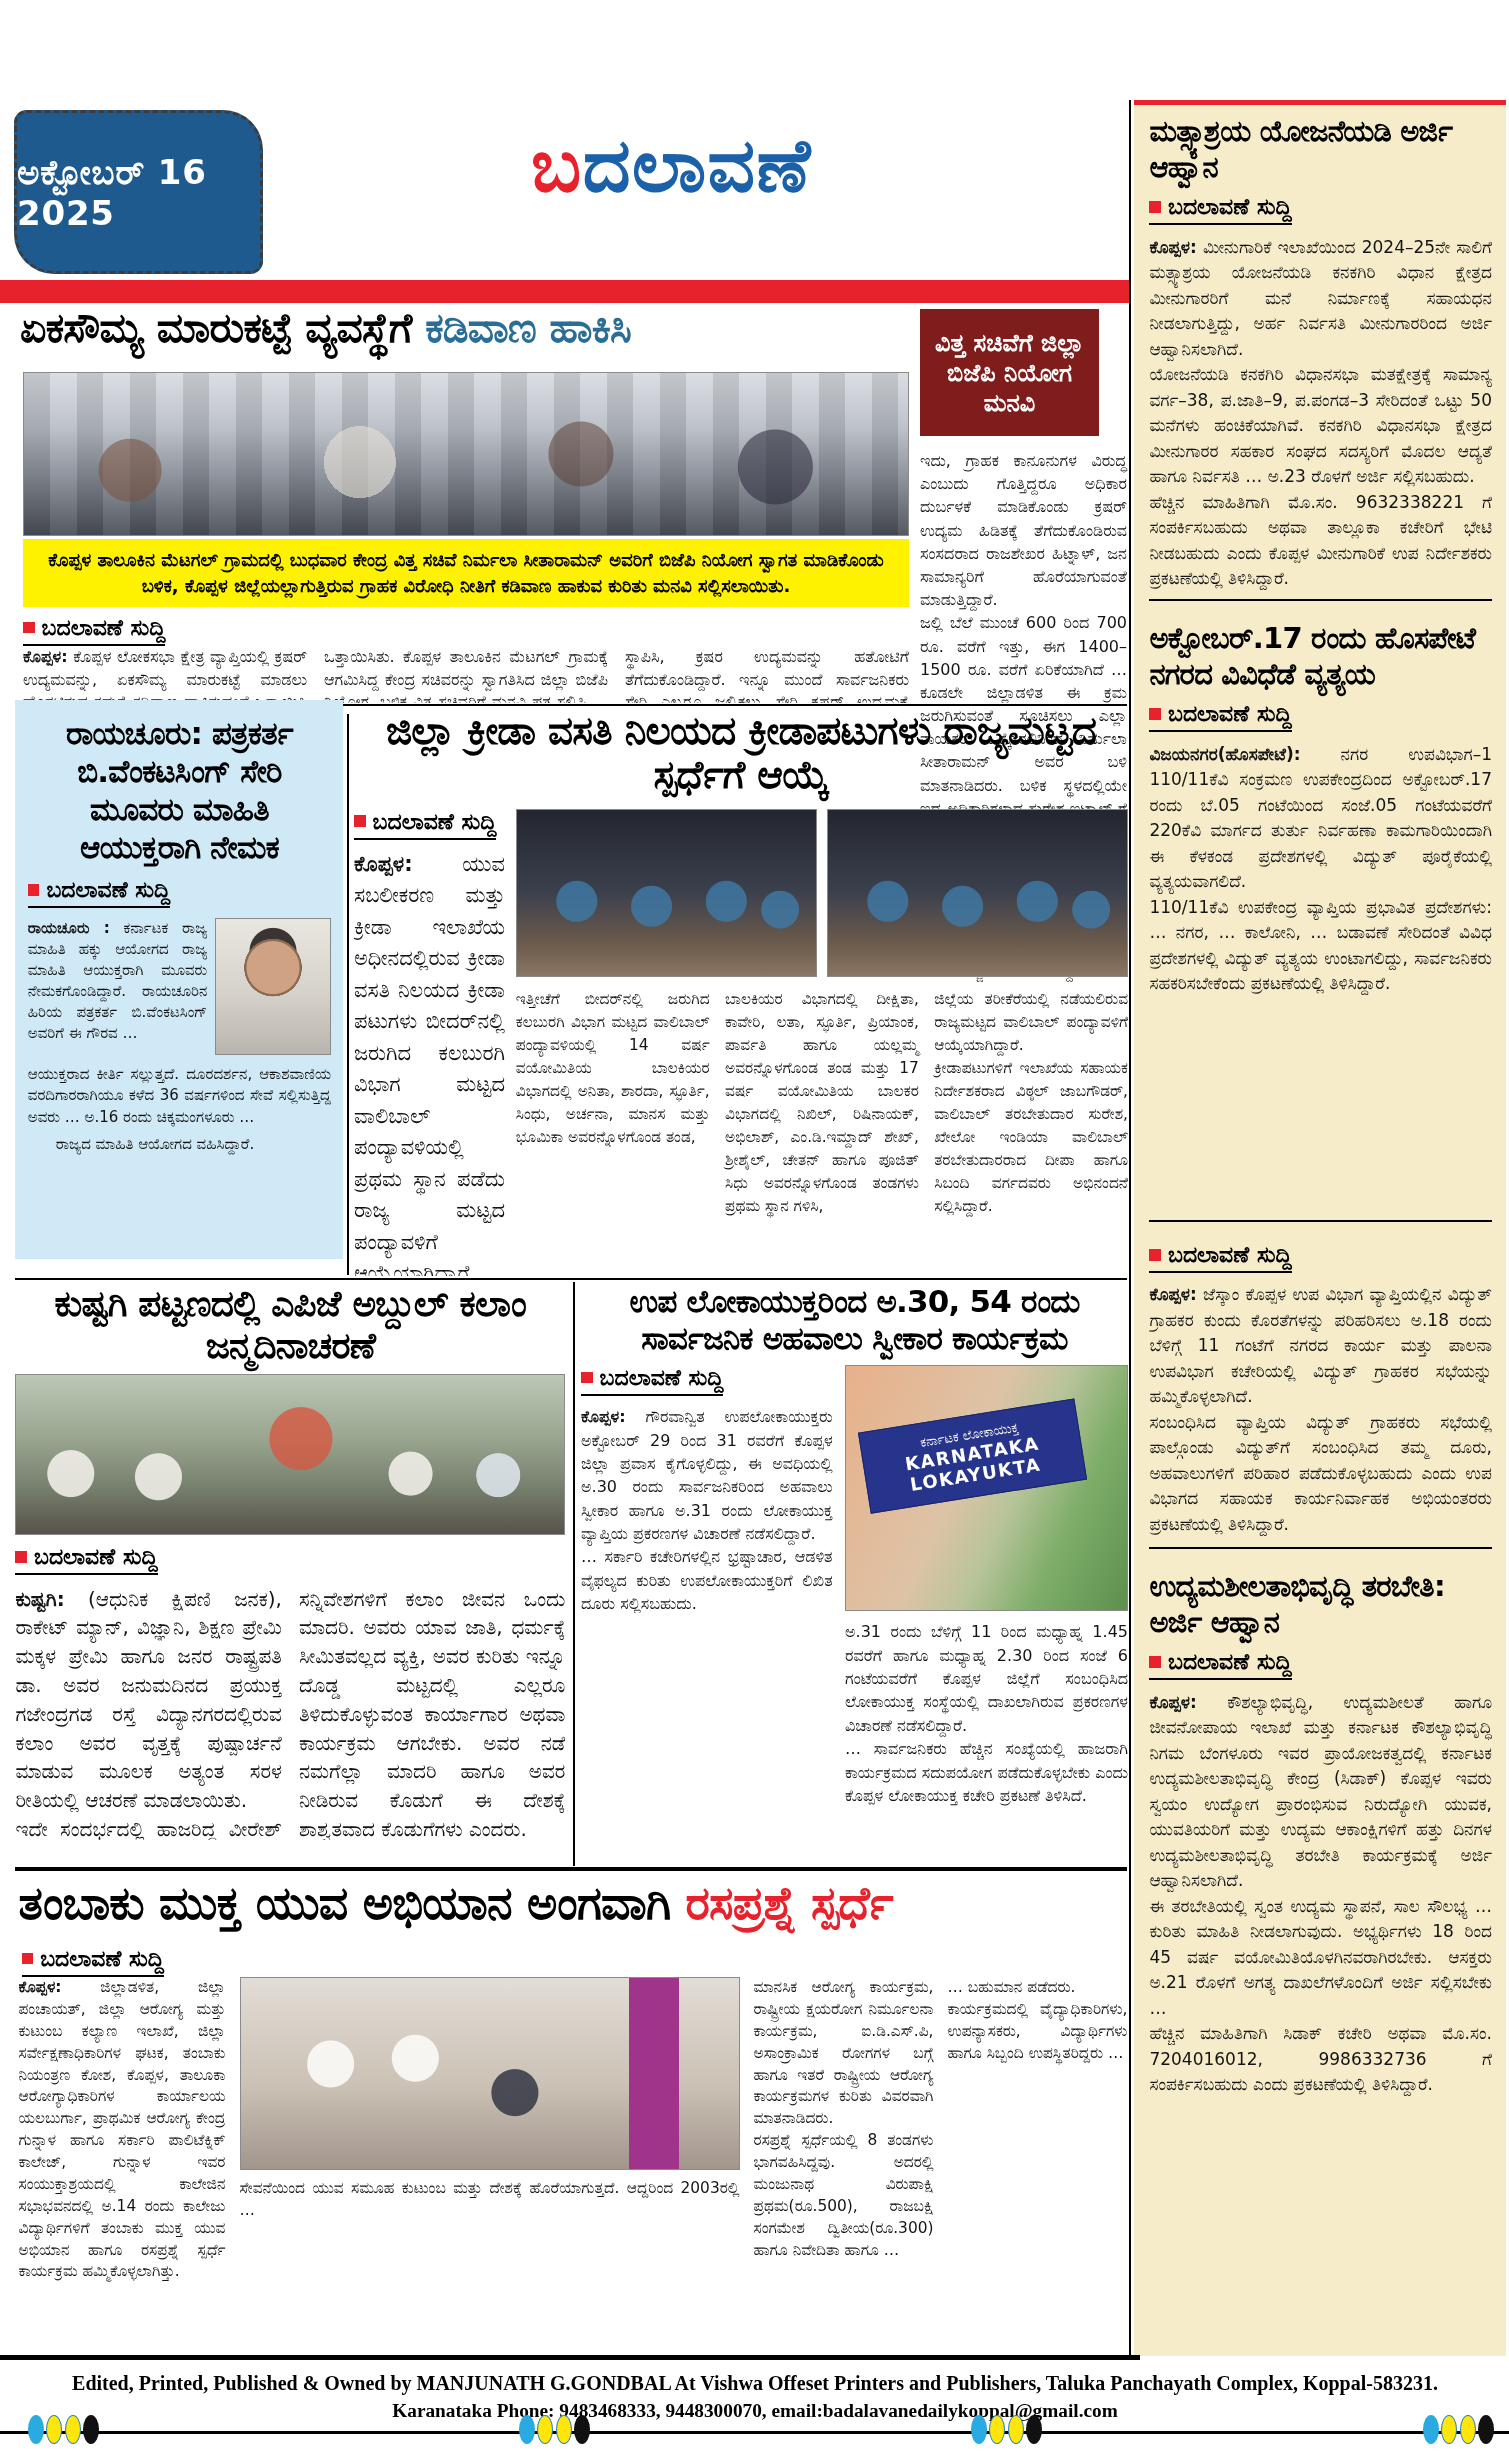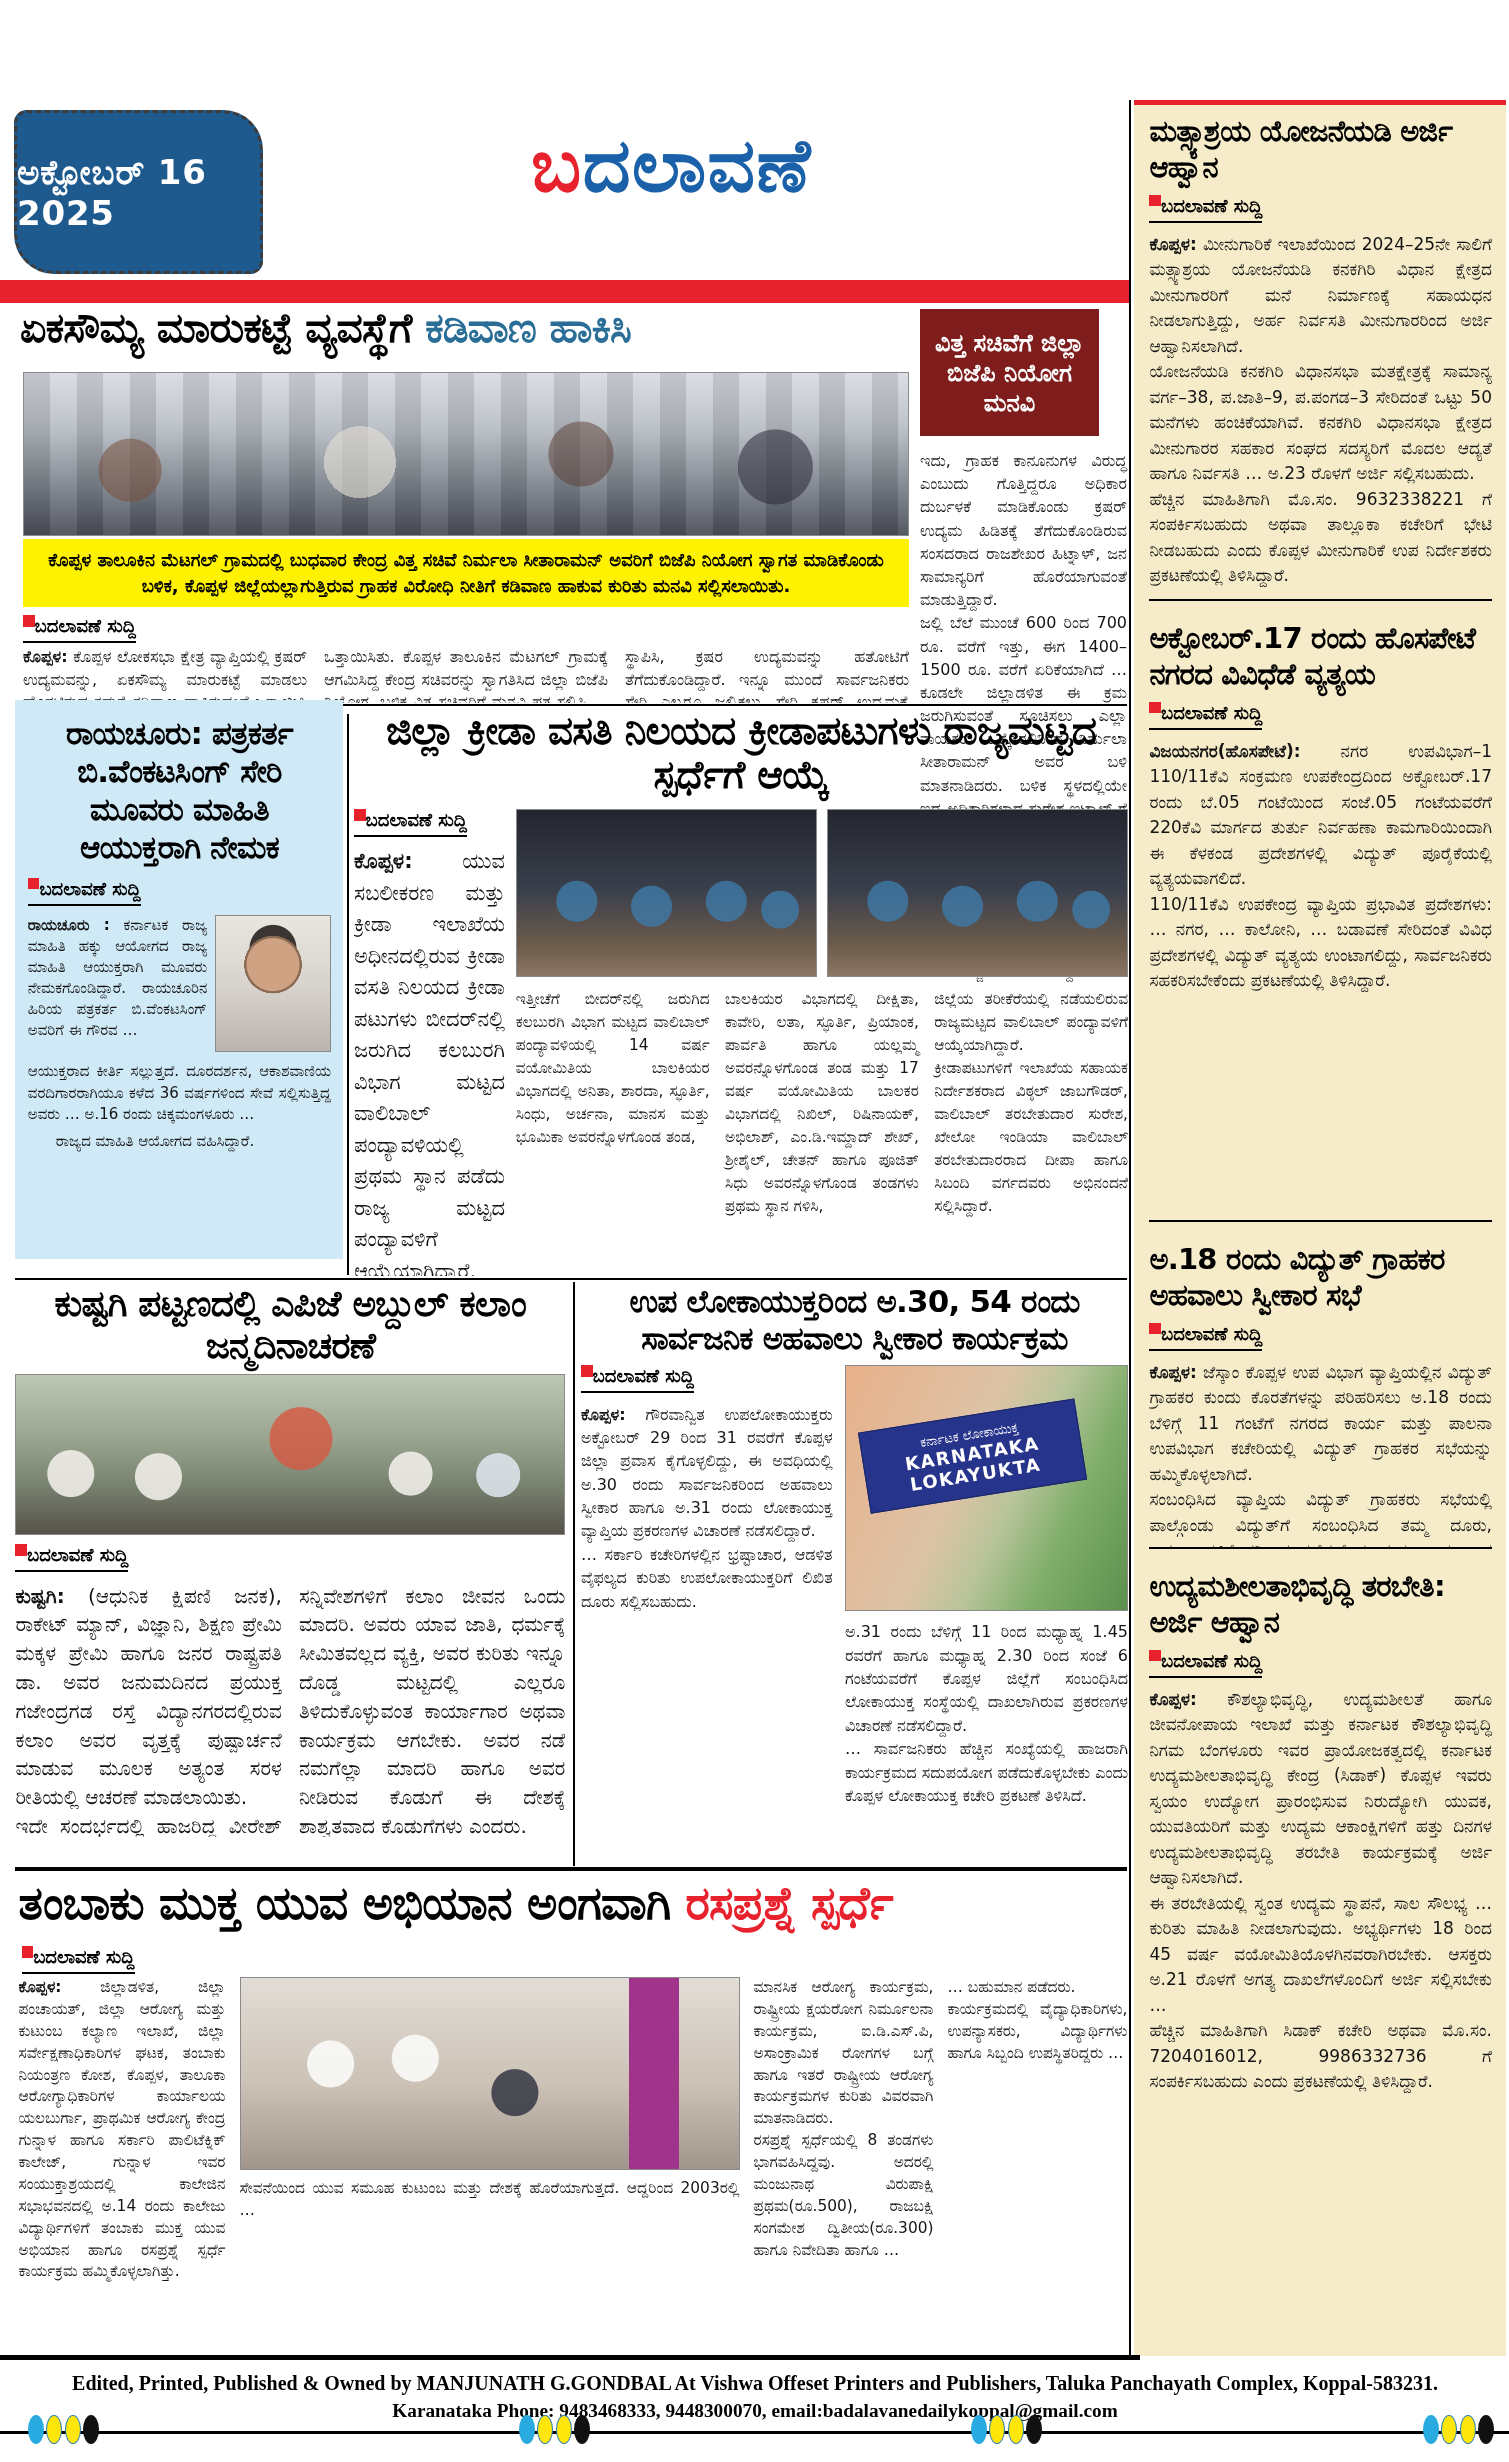--- a/index.html
+++ b/index.html
@@ -28,23 +28,23 @@
     font-size: 74px; font-weight: bold; letter-spacing: 1.5px; color: #1a61a9; }
   .masthead .m-first { color: #e8222d; }
   .page-num { right: 10.8px; top: 99px; font-size: 86px; font-weight: bold; color: #121212; }
   .red-bar { left: 0; top: 280px; width: 1129px; height: 23px; background: #e8222d; }
 
   
   .rule-h { background:#000; height: 2.3px; }
   .rule-v { background:#000; width: 2.3px; }
 
   
-  .byline { display: inline-flex; 
+  .byline { display: inline-flex; align-items: center; gap: 7px;
     border-bottom: 2.3px solid #000; padding-bottom: 3.9px;
-    font-weight: bold; font-size: 18px; color:#000; }
+    font-weight: bold; font-size: 22px; color:#000; }
   .byline .sq { width: 11.6px; height: 11.6px; background: #e8222d; display:inline-block; }
   .bodytxt { font-size: 16px; line-height: 1.42; text-align: justify; white-space: pre-line; }
   .dateline { font-weight: bold; }
   .photo { border: 0.8px solid #8a8a8a; }
 
   
   .lead-headline { left: 20px; top: 307px; width: 888px; font-size: 41px;
     font-weight: bold; letter-spacing: -0.8px; line-height: 1.04; color:#000; }
   .lead-headline .hl-blue { color: #2a6d96; }
   .bjp-box { left: 920px; top: 309px; width: 179px; height: 127px;
@@ -356,21 +356,20 @@
       <h2>ಅಕ್ಟೋಬರ್.17 ರಂದು ಹೊಸಪೇಟೆ ನಗರದ ವಿವಿಧೆಡೆ ವ್ಯತ್ಯಯ</h2>
       <div class="byline">
         <span class="sq"></span>
         <span>ಬದಲಾವಣೆ ಸುದ್ದಿ</span>
       </div>
       <div class="txt"><span class="dateline">ವಿಜಯನಗರ(ಹೊಸಪೇಟೆ):</span> <span>ನಗರ ಉಪವಿಭಾಗ–1 110/11ಕೆವಿ ಸಂಕ್ರಮಣ ಉಪಕೇಂದ್ರದಿಂದ ಅಕ್ಟೋಬರ್.17 ರಂದು ಬೆ.05 ಗಂಟೆಯಿಂದ ಸಂಜೆ.05 ಗಂಟೆಯವರೆಗೆ 220ಕೆವಿ ಮಾರ್ಗದ ತುರ್ತು ನಿರ್ವಹಣಾ ಕಾಮಗಾರಿಯಿಂದಾಗಿ ಈ ಕೆಳಕಂಡ ಪ್ರದೇಶಗಳಲ್ಲಿ ವಿದ್ಯುತ್ ಪೂರೈಕೆಯಲ್ಲಿ ವ್ಯತ್ಯಯವಾಗಲಿದೆ.
 110/11ಕೆವಿ ಉಪಕೇಂದ್ರ ವ್ಯಾಪ್ತಿಯ ಪ್ರಭಾವಿತ ಪ್ರದೇಶಗಳು: … ನಗರ, … ಕಾಲೋನಿ, … ಬಡಾವಣೆ ಸೇರಿದಂತೆ ವಿವಿಧ ಪ್ರದೇಶಗಳಲ್ಲಿ ವಿದ್ಯುತ್ ವ್ಯತ್ಯಯ ಉಂಟಾಗಲಿದ್ದು, ಸಾರ್ವಜನಿಕರು ಸಹಕರಿಸಬೇಕೆಂದು ಪ್ರಕಟಣೆಯಲ್ಲಿ ತಿಳಿಸಿದ್ದಾರೆ.</span></div>
     </article>
 
     <article class="a-jescom">
-      <h2>ಅ.18 ರಂದು ವಿದ್ಯುತ್ ಗ್ರಾಹಕರ ಅಹವಾಲು ಸ್ವೀಕಾರ ಸಭೆ</h2>
       <div class="byline">
         <span class="sq"></span>
         <span>ಬದಲಾವಣೆ ಸುದ್ದಿ</span>
       </div>
       <div class="txt"><span class="dateline">ಕೊಪ್ಪಳ:</span> <span>ಜೆಸ್ಕಾಂ ಕೊಪ್ಪಳ ಉಪ ವಿಭಾಗ ವ್ಯಾಪ್ತಿಯಲ್ಲಿನ ವಿದ್ಯುತ್ ಗ್ರಾಹಕರ ಕುಂದು ಕೊರತೆಗಳನ್ನು ಪರಿಹರಿಸಲು ಅ.18 ರಂದು ಬೆಳಿಗ್ಗೆ 11 ಗಂಟೆಗೆ ನಗರದ ಕಾರ್ಯ ಮತ್ತು ಪಾಲನಾ ಉಪವಿಭಾಗ ಕಚೇರಿಯಲ್ಲಿ ವಿದ್ಯುತ್ ಗ್ರಾಹಕರ ಸಭೆಯನ್ನು ಹಮ್ಮಿಕೊಳ್ಳಲಾಗಿದೆ.
 ಸಂಬಂಧಿಸಿದ ವ್ಯಾಪ್ತಿಯ ವಿದ್ಯುತ್ ಗ್ರಾಹಕರು ಸಭೆಯಲ್ಲಿ ಪಾಲ್ಗೊಂಡು ವಿದ್ಯುತ್‌ಗೆ ಸಂಬಂಧಿಸಿದ ತಮ್ಮ ದೂರು, ಅಹವಾಲುಗಳಿಗೆ ಪರಿಹಾರ ಪಡೆದುಕೊಳ್ಳಬಹುದು ಎಂದು ಉಪ ವಿಭಾಗದ ಸಹಾಯಕ ಕಾರ್ಯನಿರ್ವಾಹಕ ಅಭಿಯಂತರರು ಪ್ರಕಟಣೆಯಲ್ಲಿ ತಿಳಿಸಿದ್ದಾರೆ.</span></div>
     </article>
 
     <article class="a-training">
       <h2>ಉದ್ಯಮಶೀಲತಾಭಿವೃದ್ಧಿ ತರಬೇತಿ: ಅರ್ಜಿ ಆಹ್ವಾನ</h2>

